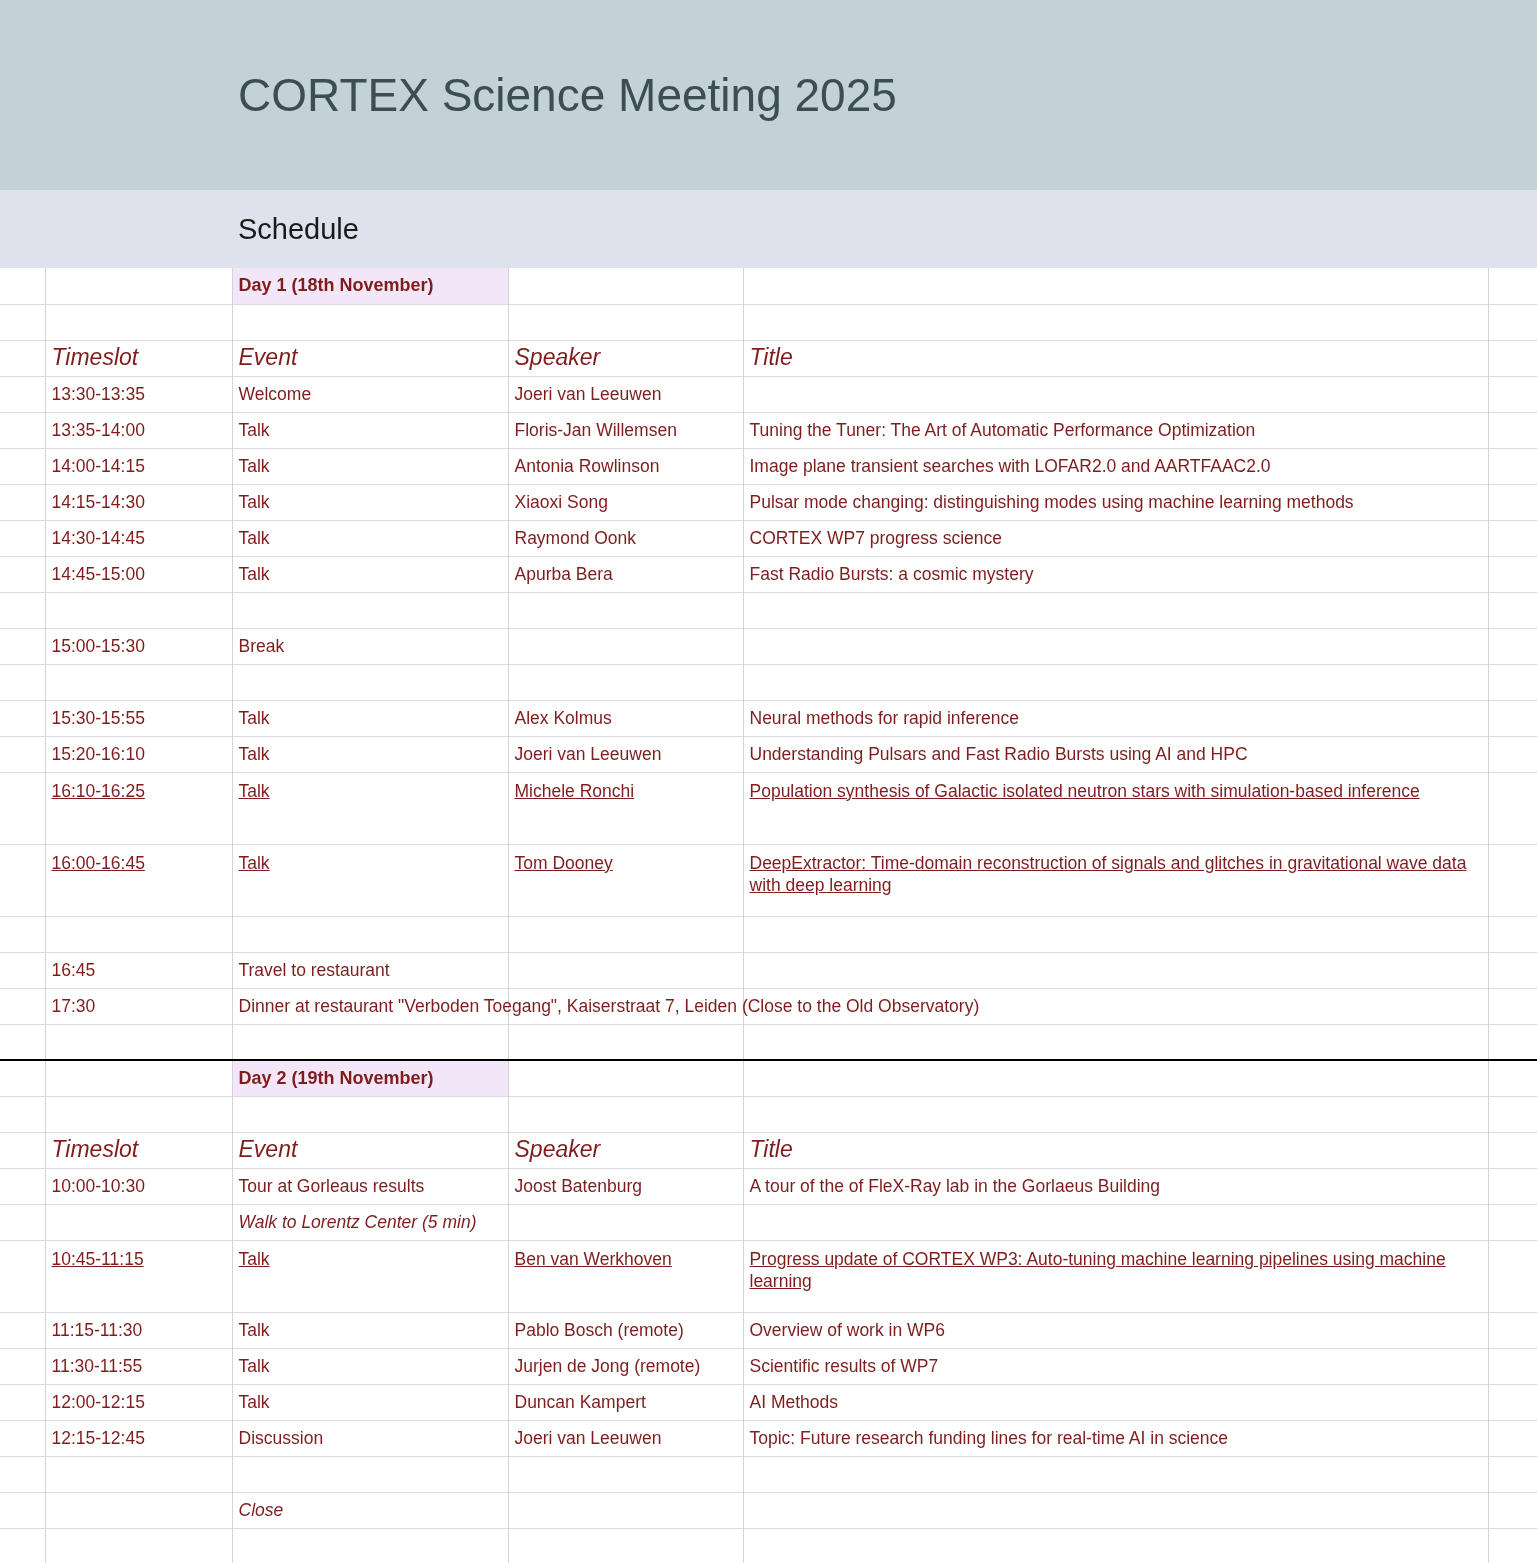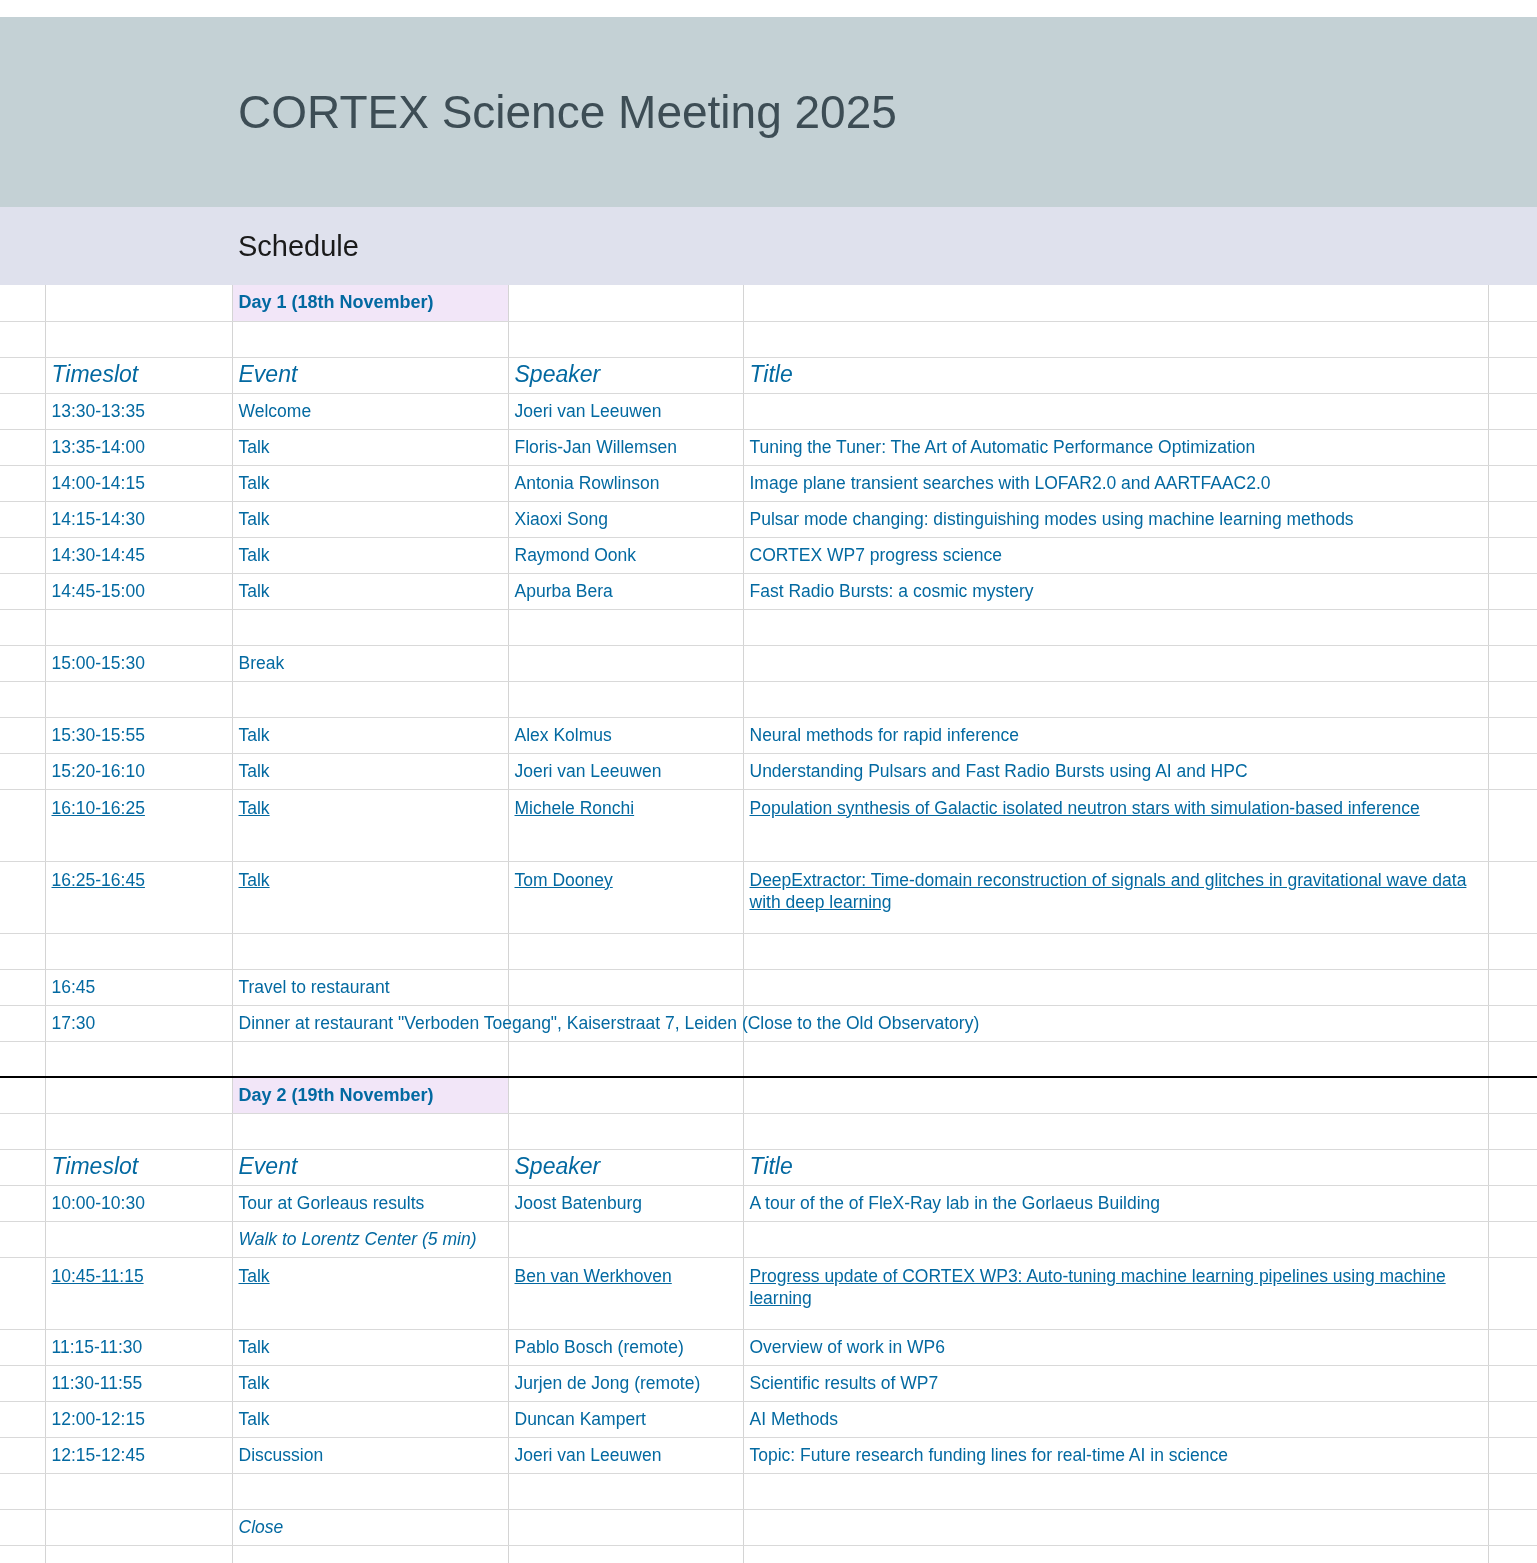--- a/index.html
+++ b/index.html
@@ -16,21 +16,20 @@
     background: #ffffff;
     overflow: hidden;
   }
   
   .banner {
     height: 190px;
     background: #c4d1d5;
     display: flex;
     align-items: center;
     padding-left: 238px;
-    margin-top: 17px;
   }
   .banner-title {
     font-size: 46px;
     color: #3d4d55;
     letter-spacing: 0px;
     white-space: nowrap;
   }
   .subbar {
     height: 78px;
     background: #dfe1ed;
@@ -41,21 +40,21 @@
   .subbar-title {
     font-size: 29px;
     color: #1a1a1a;
   }
   
   table.sheet {
     width: 1537px;
     border-collapse: collapse;
     table-layout: fixed;
     font-size: 17.5px;
-    color: #0369a1;
+    color: #7f1d1d;
   }
   table.sheet td {
     border-right: 1px solid #d4d4d4;
     border-bottom: 1px solid #d9d9d9;
     height: 36px;
     padding: 0 0 0 6px;
     vertical-align: middle;
     overflow: visible;
     white-space: nowrap;
     line-height: 1.28;
@@ -217,21 +216,21 @@
         <tr class="r-tall">
           <td class="c0"></td>
           <td class="c1">16:10-16:25</td>
           <td class="c2">Talk</td>
           <td class="c3">Michele Ronchi</td>
           <td class="c4 wrapcell">Population synthesis of Galactic isolated neutron stars with simulation-based inference</td>
           <td class="c5"></td>
         </tr>
         <tr class="r-tall">
           <td class="c0"></td>
-          <td class="c1">16:25-16:45</td>
+          <td class="c1">16:00-16:45</td>
           <td class="c2">Talk</td>
           <td class="c3">Tom Dooney</td>
           <td class="c4 wrapcell">DeepExtractor: Time-domain reconstruction of signals and glitches in gravitational wave data with deep learning</td>
           <td class="c5"></td>
         </tr>
         <tr>
           <td class="c0"></td>
           <td class="c1"></td>
           <td class="c2"></td>
           <td class="c3"></td>

